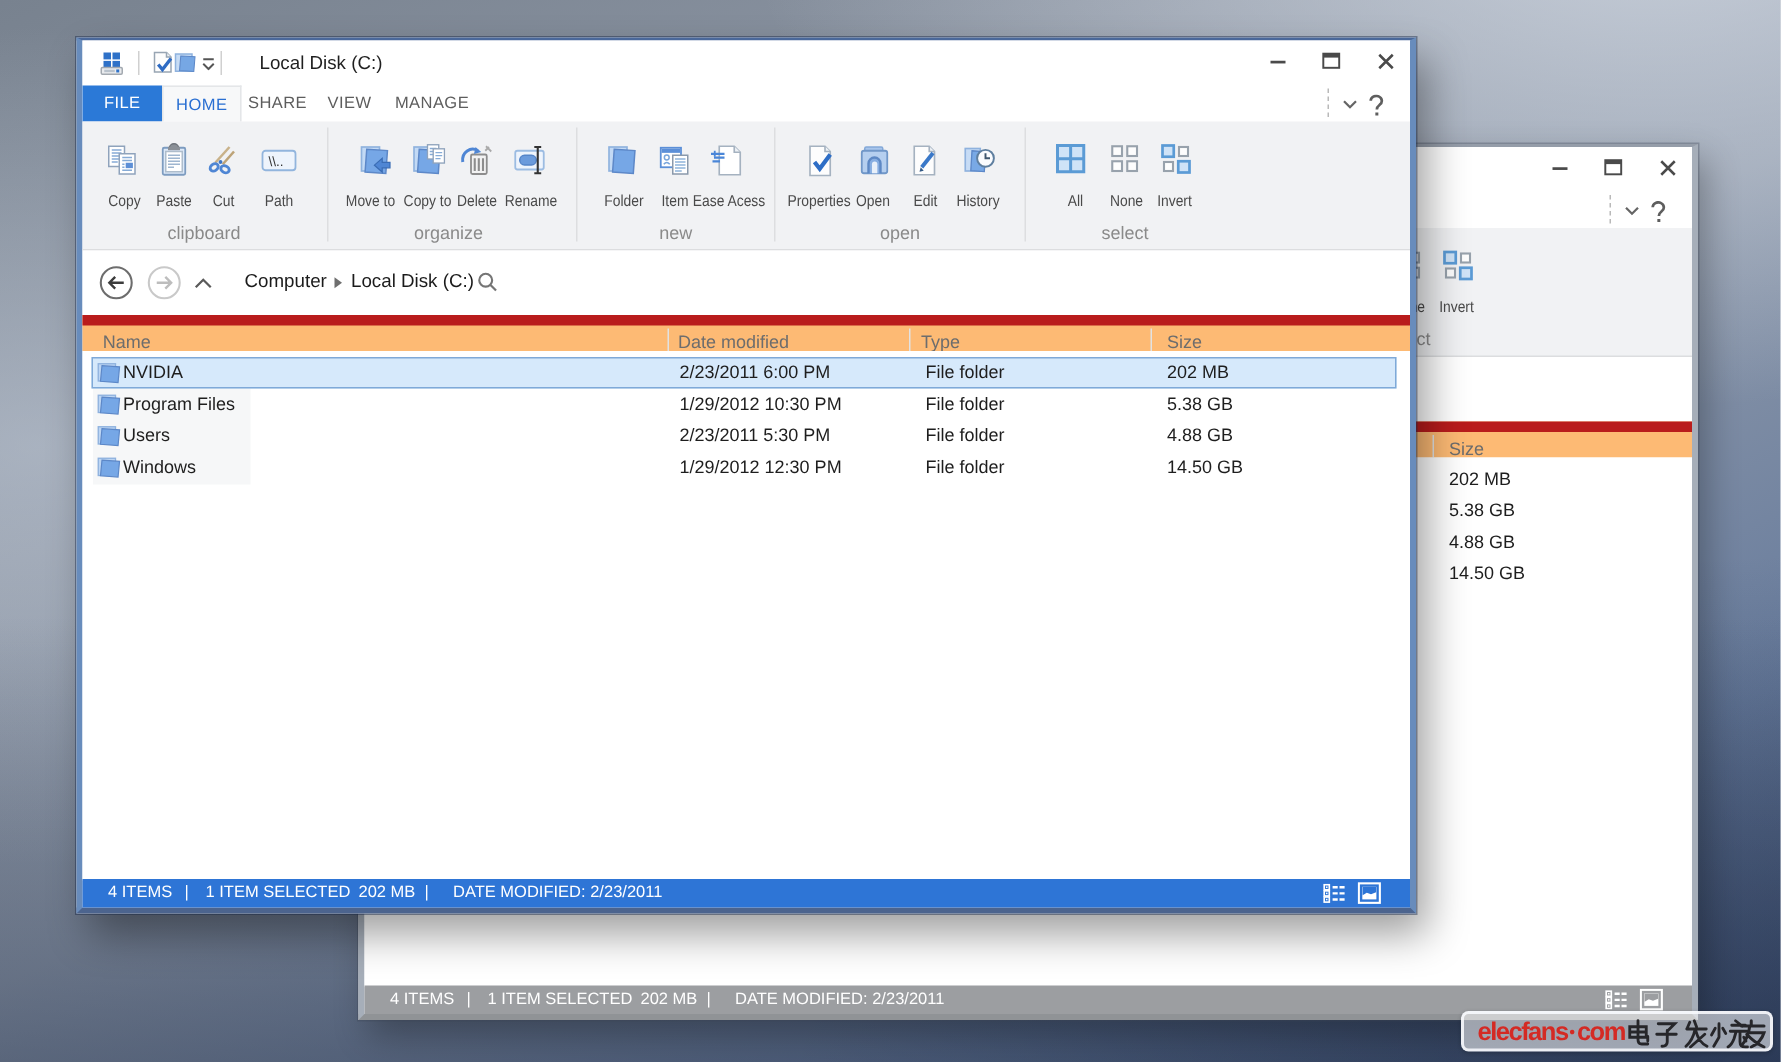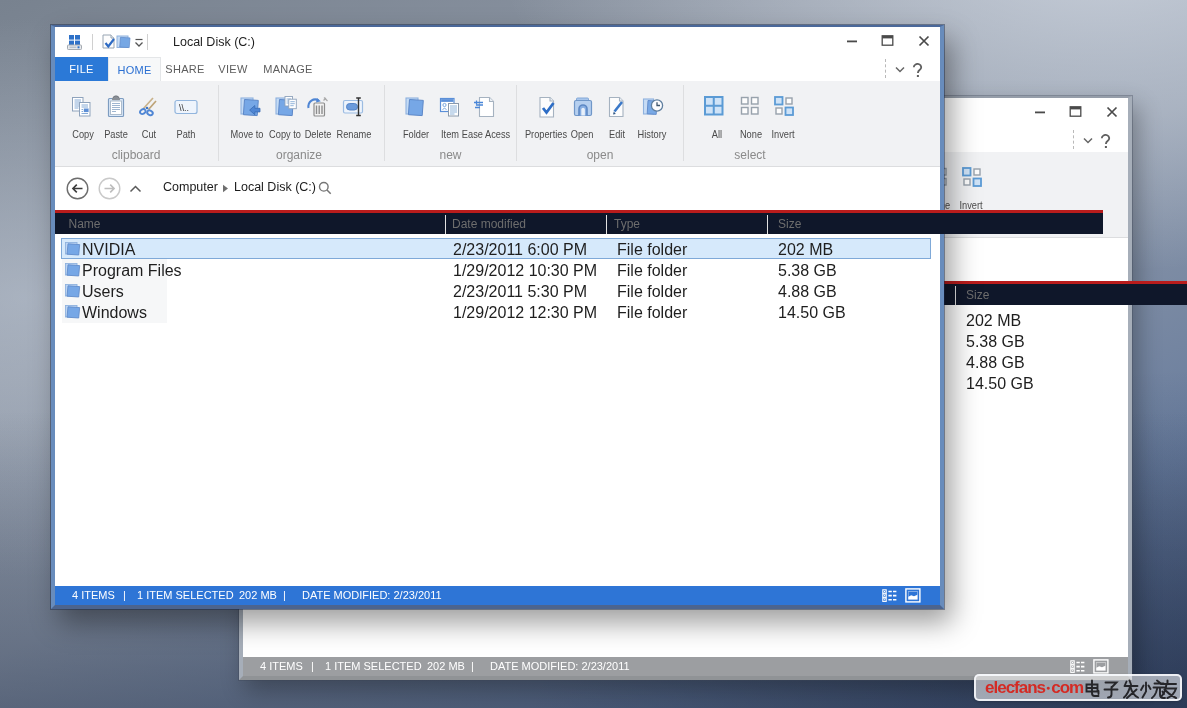--- a/index.html
+++ b/index.html
@@ -27,30 +27,30 @@
 
 .ribbon{position:absolute;left:0;top:54px;width:885px;height:86px;background:#f1f2f4;border-bottom:1px solid #dcdddf}
 .rsep{position:absolute;top:4px;height:76px;width:1px;background:#dddee0}
 .ricon{position:absolute;top:14px;line-height:0;transform:translateX(-50%)}
 .rlabel{position:absolute;top:47px;transform:translateX(-50%) scaleX(.88);font-size:10.5px;color:#4a4a4a;white-space:nowrap}
 .rgroup{position:absolute;top:67px;transform:translateX(-50%);font-size:12px;color:#8a8a8a;white-space:nowrap}
 
 .addr{position:absolute;left:0;top:140px;width:885px;height:43px;background:#fff}
 .crumb{position:absolute;top:13px;font-size:12.5px;color:#1b1b1b;white-space:nowrap}
 
-.chead{position:absolute;left:0;top:183px;width:1048px;height:24px;background:#0f172a;border-top:3px solid #b91c1c}
+.chead{position:absolute;left:0;top:183px;width:885px;height:24px;background:#fdba74;border-top:7px solid #b91c1c}
 .ch{position:absolute;top:4px;font-size:12px;color:#6d6d6d}
 .cvsep{position:absolute;top:2px;height:20px;width:1px;background:#e2e2e2}
 
 .list{position:absolute;left:0;top:207px;width:885px;height:353px;background:#fff}
 .colband{position:absolute;left:7px;top:25px;width:105px;height:64px;background:#f6f7f8}
 .selrow{position:absolute;left:6px;top:4px;width:870px;height:21px;background:#d6e9fb;border:1px solid #7fa9d8}
 .row{position:absolute;left:0;width:885px;height:21px}
 .fic{position:absolute;left:9px;top:3px;line-height:0}
-.cell{position:absolute;top:3px;font-size:16px;color:#1e1e1e;white-space:nowrap}
+.cell{position:absolute;top:3px;font-size:12px;color:#1e1e1e;white-space:nowrap}
 
 .sbar{position:absolute;left:0;top:559px;width:885px;height:19px;background:#2e75d6;color:#2e75d6}
 .bgwin .sbar{background:#9c9ea1;color:#9c9ea1}
 .st{position:absolute;top:2.5px;font-size:11px;color:#fff;white-space:nowrap}
 
 .wm{position:absolute;left:974px;top:674px;width:208px;height:27px;background:rgba(255,255,255,.55);
 border:2px solid rgba(250,252,255,.85);border-radius:5px;box-shadow:0 1px 3px rgba(0,0,0,.2)}
 .wmtext{position:absolute;left:9px;top:2px;font-size:17px;font-weight:700;color:#d42a24;letter-spacing:-1px}
 .wdot{font-size:7px;vertical-align:3px;letter-spacing:0;margin:0 1px}
 </style></head>

